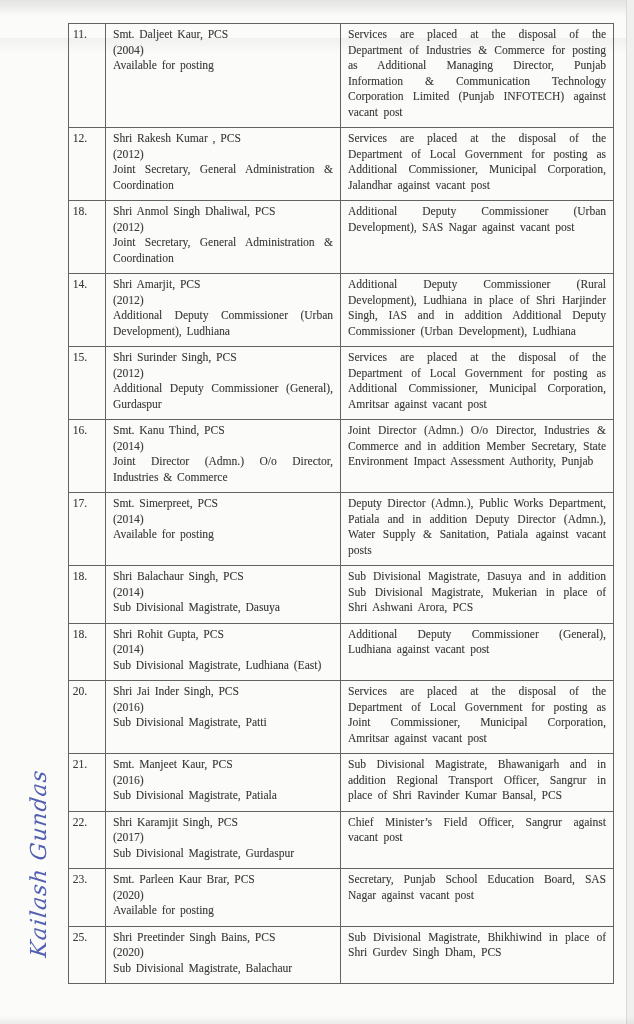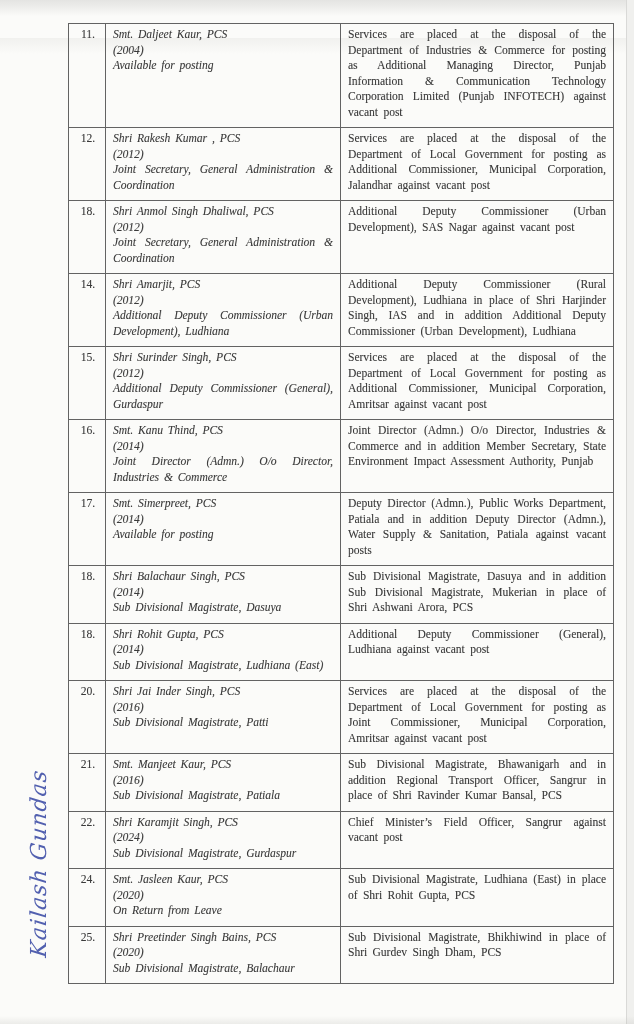--- a/index.html
+++ b/index.html
@@ -40,26 +40,26 @@
   td {
     border: 1px solid #636363;
     vertical-align: top;
     font-size: 11.5px;
     line-height: 15.5px;
     padding: 3px 7px 7px 7px;
     text-shadow: 0.3px 0.3px 0.6px rgba(90,90,90,0.35);
   }
   td.c-serial {
     text-align: right;
-    padding-right: 10px;
+    padding-right: 18px;
     padding-left: 2px;
   }
   td.c-officer { text-align: justify; word-spacing: 2px; }
   td.c-order  { text-align: justify; word-spacing: 2.5px; margin-left: 11px; }
-  td.c-officer .officer-line { text-align: justify; font-style: italic; }
+  td.c-officer .officer-line { text-align: justify; }
 
   .signature {
     position: absolute;
     left: 26px; top: 956px;
     transform: rotate(-90deg) skewX(-6deg);
     transform-origin: 0 0;
     white-space: nowrap;
     font-family: "DejaVu Serif", serif;
     font-style: italic;
     font-size: 22px;
@@ -198,36 +198,36 @@
           <div class="officer-line">(2016)</div>
           <div class="officer-line">Sub Divisional Magistrate, Patiala</div>
         </td>
     <td class="c-order">Sub Divisional Magistrate, Bhawanigarh and in addition Regional Transport Officer, Sangrur in place of Shri Ravinder Kumar Bansal, PCS</td>
   </tr>
 
   <tr>
     <td class="c-serial">22.</td>
     <td class="c-officer">
           <div class="officer-line">Shri Karamjit Singh, PCS</div>
-          <div class="officer-line">(2024)</div>
+          <div class="officer-line">(2017)</div>
           <div class="officer-line">Sub Divisional Magistrate, Gurdaspur</div>
         </td>
     <td class="c-order">Chief Minister’s Field Officer, Sangrur against vacant post</td>
   </tr>
 
-
-  <tr>
-    <td class="c-serial">24.</td>
-    <td class="c-officer">
-          <div class="officer-line">Smt. Jasleen Kaur, PCS</div>
+  <tr>
+    <td class="c-serial">23.</td>
+    <td class="c-officer">
+          <div class="officer-line">Smt. Parleen Kaur Brar, PCS</div>
           <div class="officer-line">(2020)</div>
-          <div class="officer-line">On Return from Leave</div>
-        </td>
-    <td class="c-order">Sub Divisional Magistrate, Ludhiana (East) in place of Shri Rohit Gupta, PCS</td>
-  </tr>
+          <div class="officer-line">Available for posting</div>
+        </td>
+    <td class="c-order">Secretary, Punjab School Education Board, SAS Nagar against vacant post</td>
+  </tr>
+
 
   <tr>
     <td class="c-serial">25.</td>
     <td class="c-officer">
           <div class="officer-line">Shri Preetinder Singh Bains, PCS</div>
           <div class="officer-line">(2020)</div>
           <div class="officer-line">Sub Divisional Magistrate, Balachaur</div>
         </td>
     <td class="c-order">Sub Divisional Magistrate, Bhikhiwind in place of Shri Gurdev Singh Dham, PCS</td>
   </tr>

